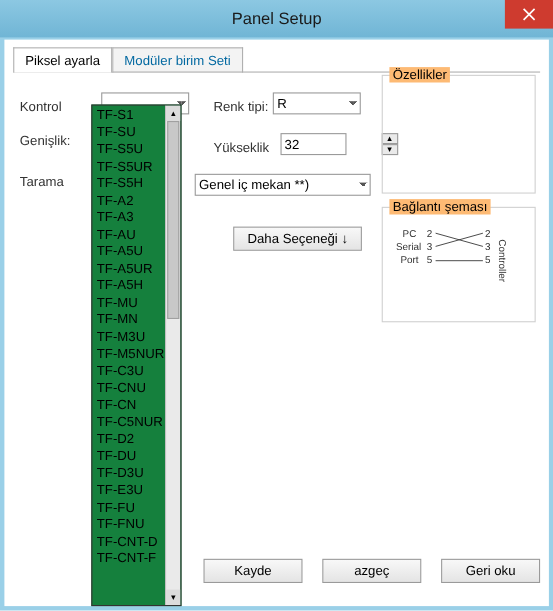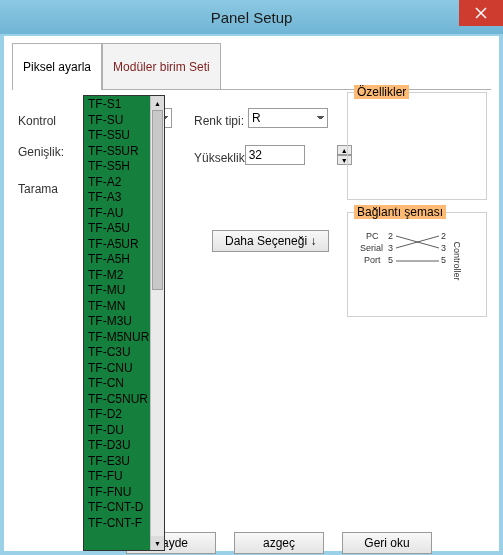--- a/index.html
+++ b/index.html
@@ -36,32 +36,32 @@
     position:absolute;
     left:4px; top:36px;
     width:495px; height:515px;
     background:#fff;
     padding:6px 8px;
   }
   .tabstrip { display:flex; }
   .tab {
     border:1px solid #b0b0b0;
     border-bottom:none;
-    padding:16px 10px;
+    padding:4px 10px;
     background:#fff;
     font-size:12px;
     position:relative;
     top:1px;
     cursor:default;
   }
   .tab.active {
     z-index:2;
     background:#fff;
   }
-  .tab.inactive { background:#f3f3f3; color:#7f1d1d; }
+  .tab.inactive { background:#f3f3f3; color:#0369a1; }
   .tabpane {
     border-top:1px solid #b0b0b0;
     padding-top:10px;
     position:relative;
     height:480px;
   }
   .row { position:absolute; display:flex; align-items:flex-end; }
   .lbl { color:#333; font-size:12px; }
   .sel, .txt {
     border:1px solid #9a9a9a;
@@ -130,21 +130,21 @@
     height:180px; background:#c8c8c8;
     border:1px solid #a0a0a0;
     cursor:default;
   }
   .bottom-bar {
     position:absolute;
     left:0; bottom:15px;
     width:100%;
     display:flex;
     gap:18px;
-    justify-content:center;
+    justify-content:flex-end;
     padding-left:55px;
   }
   .bottom-btn { width:90px; text-align:center; }
   
   .conn-svg { width:130px; height:60px; }
   .conn-label { font-size:9px; fill:#333; }
 </style>
 </head>
 <body>
 
@@ -177,31 +177,36 @@
       <select class="sel" style="width:80px; margin-left:4px;">
         <option>R</option>
       </select>
     </div>
 
     <div class="row" style="left:6px; top:55px;">
       <span class="lbl" style="width:74px">Genişlik:</span>
     </div>
     <div class="row" style="left:182px; top:55px;">
       <span class="lbl">Yükseklik</span>
-      <div class="spinwrap" style="gap:32px;">
+      <div class="spinwrap" style="margin-left:10px;gap:32px;">
         <input class="txt" style="width: 60px;" value="32">
         <div class="spinbtns">
           <div>▲</div>
           <div>▼</div>
         </div>
       </div>
     </div>
 
     <div class="row" style="left:6px; top:92px;">
       <span class="lbl" style="width:74px">Tarama</span>
+    </div>
+    <div class="row" style="left:165px; top:92px;">
+      <select class="sel" style="width:160px">
+        <option>Genel iç mekan **)</option>
+      </select>
     </div>
 
     <div class="row" style="left:200px; top:140px;">
       <button class="more-btn">Daha Seçeneği ↓</button>
     </div>
 
     <div class="groupbox" style="left:335px; top:2px; width:140px; height:108px;">
       <span class="gtitle">Özellikler</span>
     </div>
 
@@ -239,21 +244,20 @@
       <div class="ditem">TF-SU</div>
       <div class="ditem">TF-S5U</div>
       <div class="ditem">TF-S5UR</div>
       <div class="ditem">TF-S5H</div>
       <div class="ditem">TF-A2</div>
       <div class="ditem">TF-A3</div>
       <div class="ditem">TF-AU</div>
       <div class="ditem">TF-A5U</div>
       <div class="ditem">TF-A5UR</div>
       <div class="ditem">TF-A5H</div>
-      <div class="ditem">TF-M2</div>
       <div class="ditem">TF-MU</div>
       <div class="ditem">TF-MN</div>
       <div class="ditem">TF-M3U</div>
       <div class="ditem">TF-M5NUR</div>
       <div class="ditem">TF-C3U</div>
       <div class="ditem">TF-CNU</div>
       <div class="ditem">TF-CN</div>
       <div class="ditem">TF-C5NUR</div>
       <div class="ditem">TF-D2</div>
       <div class="ditem">TF-DU</div>

